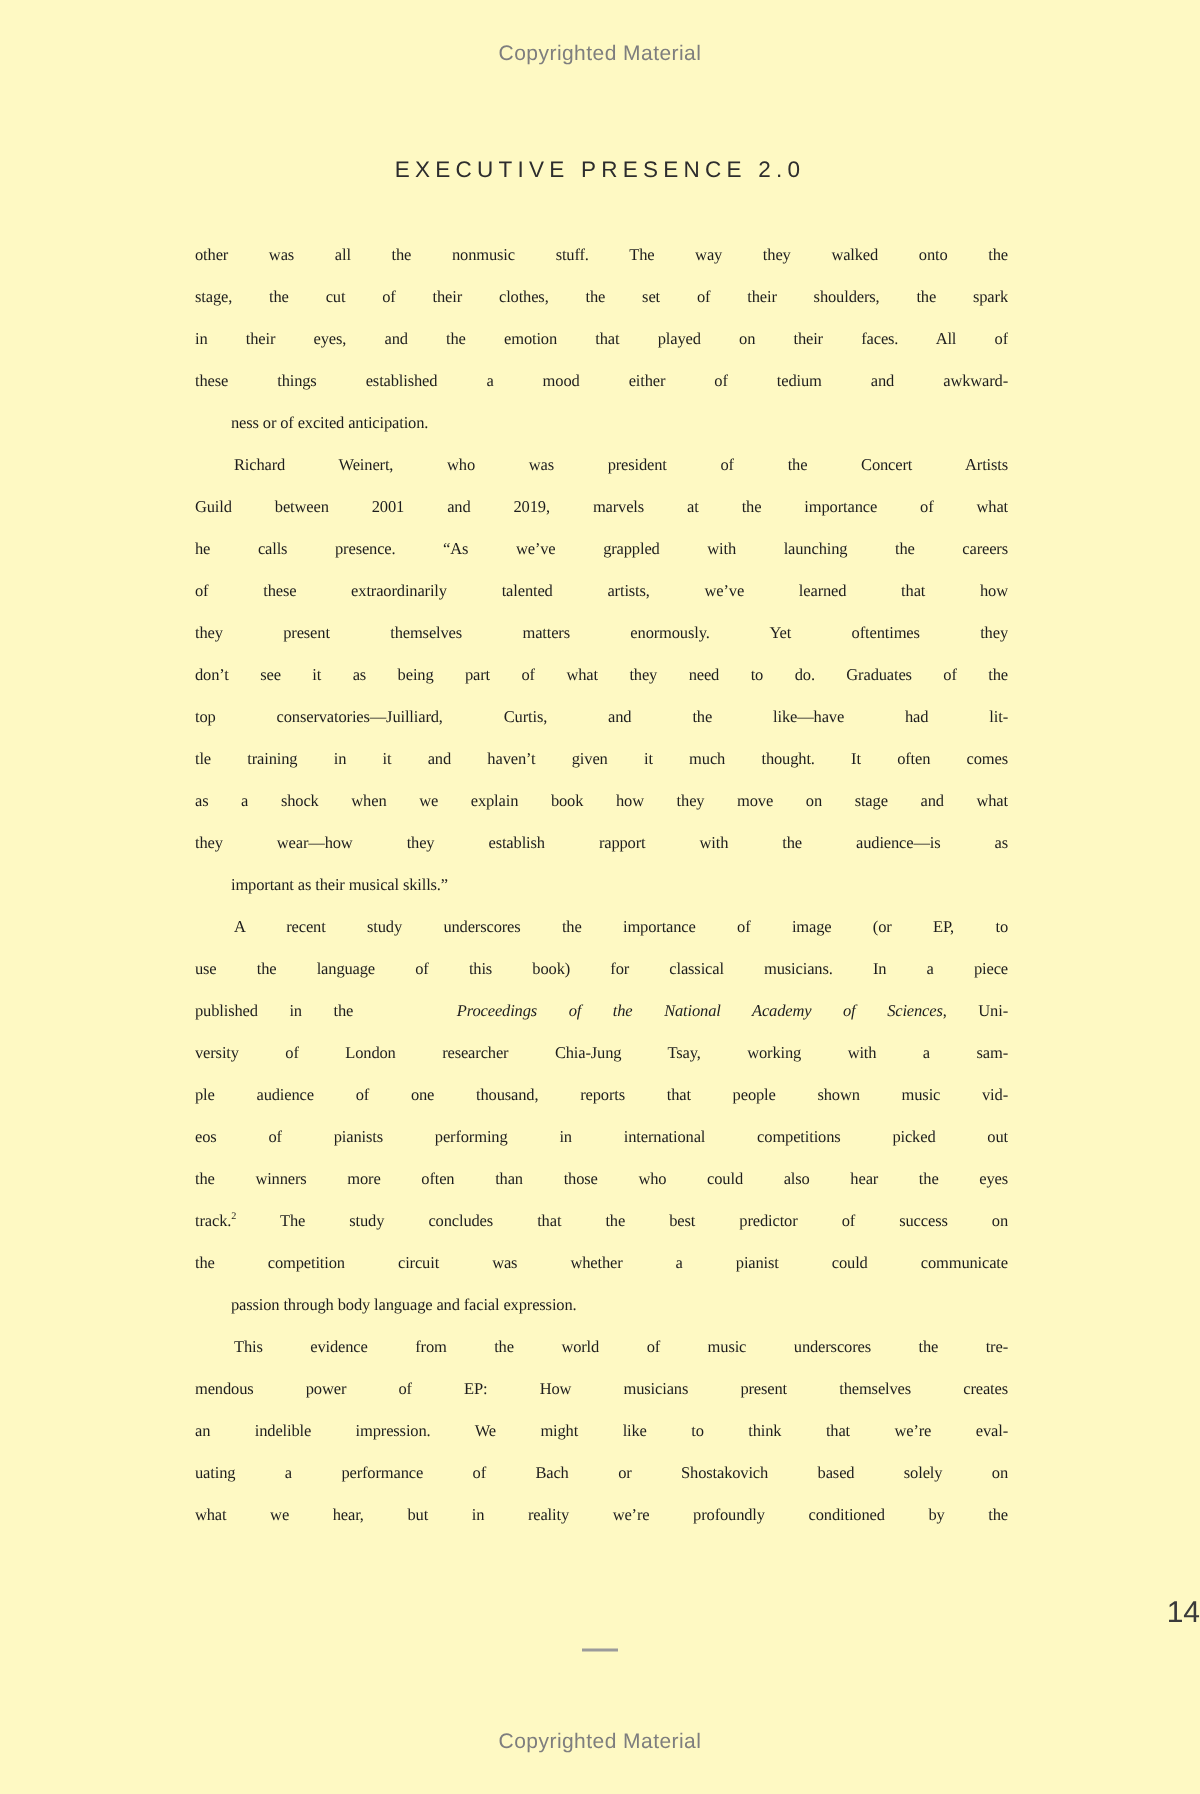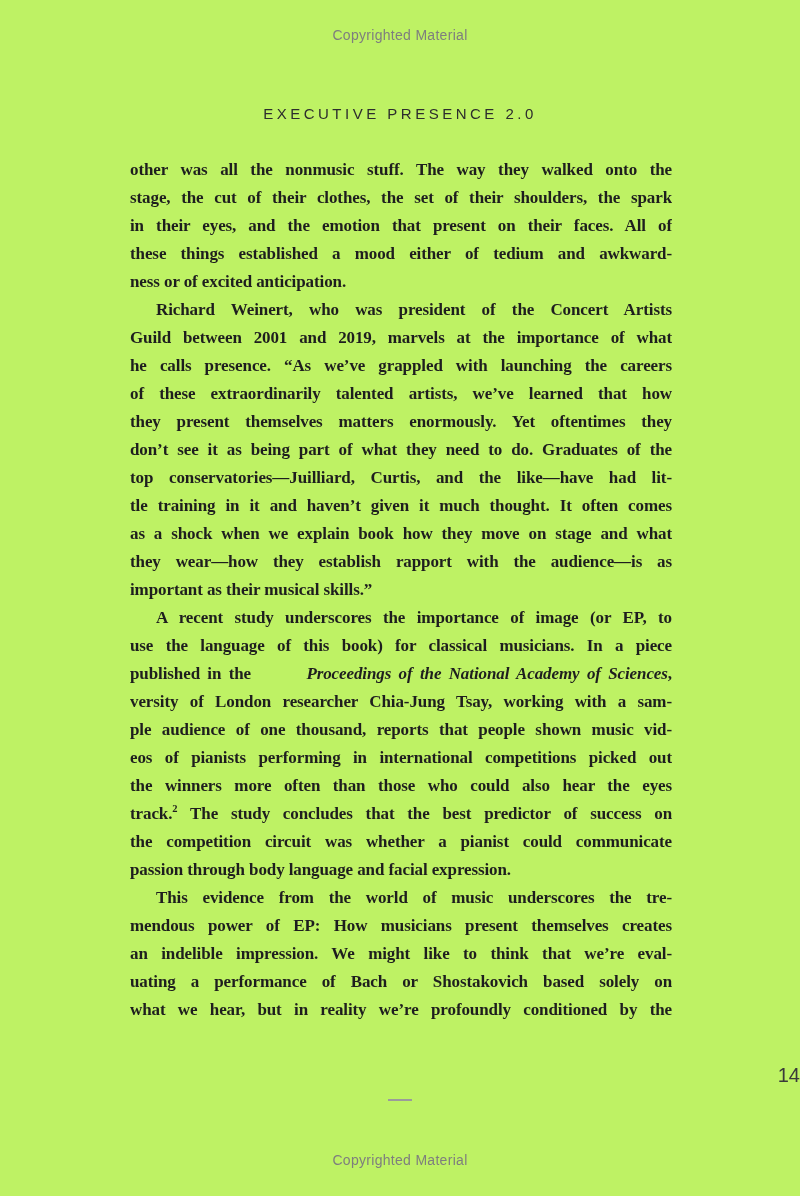--- a/index.html
+++ b/index.html
@@ -4,21 +4,21 @@
 <style>
   html, body {
     margin: 0;
     padding: 0;
     background: #ffffff;
   }
   .page {
     position: relative;
     width: 800px;
     height: 1196px;
-    background: #bef264;
+    background: #fef9c3;
     overflow: hidden;
     font-family: "Liberation Serif", "DejaVu Serif", serif;
   }
   .copyright {
     position: absolute;
     left: 0;
     width: 100%;
     text-align: center;
     font-family: "Liberation Sans", "DejaVu Sans", sans-serif;
     font-size: 14px;
@@ -38,35 +38,34 @@
     font-size: 15px;
     font-weight: 500;
     letter-spacing: 3.5px;
     color: #2d2d2d;
   }
   .body-text {
     position: absolute;
     top: 156px;
     left: 130px;
     width: 542px;
-    font-size: 17px;
+    font-size: 11px;
     color: #1e1e1e;
     letter-spacing: -0.1px;
-    font-weight: bold;
   }
   .paragraph { margin: 0; }
   .line {
     height: 28px;
     line-height: 28px;
     text-align: justify;
     text-align-last: justify;
     text-justify: inter-word;
     overflow: hidden;
   }
-  .line.last { text-align-last: left; }
+  .line.last { text-align-last: left; margin-left: 24px; }
   .line.indent { padding-left: 26px; }
   .line em { font-style: italic; margin-left: 48px; }
   .line sup {
     font-size: 0.62em;
     vertical-align: super;
     line-height: 0;
   }
   .page-number {
     position: absolute;
     top: 1064px;
@@ -92,21 +91,21 @@
 
 <div class="page">
   <div class="copyright top">Copyrighted Material</div>
 
   <div class="running-head">EXECUTIVE PRESENCE 2.0</div>
 
   <div class="body-text">
       <div class="paragraph">
         <div class="line">other was all the nonmusic stuff. The way they walked onto the</div>
         <div class="line">stage, the cut of their clothes, the set of their shoulders, the spark</div>
-        <div class="line">in their eyes, and the emotion that present on their faces. All of</div>
+        <div class="line">in their eyes, and the emotion that played on their faces. All of</div>
         <div class="line">these things established a mood either of tedium and awkward-</div>
         <div class="line last">ness or of excited anticipation.</div>
       </div>
       <div class="paragraph">
         <div class="line indent">Richard Weinert, who was president of the Concert Artists</div>
         <div class="line">Guild between 2001 and 2019, marvels at the importance of what</div>
         <div class="line">he calls presence. “As we’ve grappled with launching the careers</div>
         <div class="line">of these extraordinarily talented artists, we’ve learned that how</div>
         <div class="line">they present themselves matters enormously. Yet oftentimes they</div>
         <div class="line">don’t see it as being part of what they need to do. Graduates of the</div>

